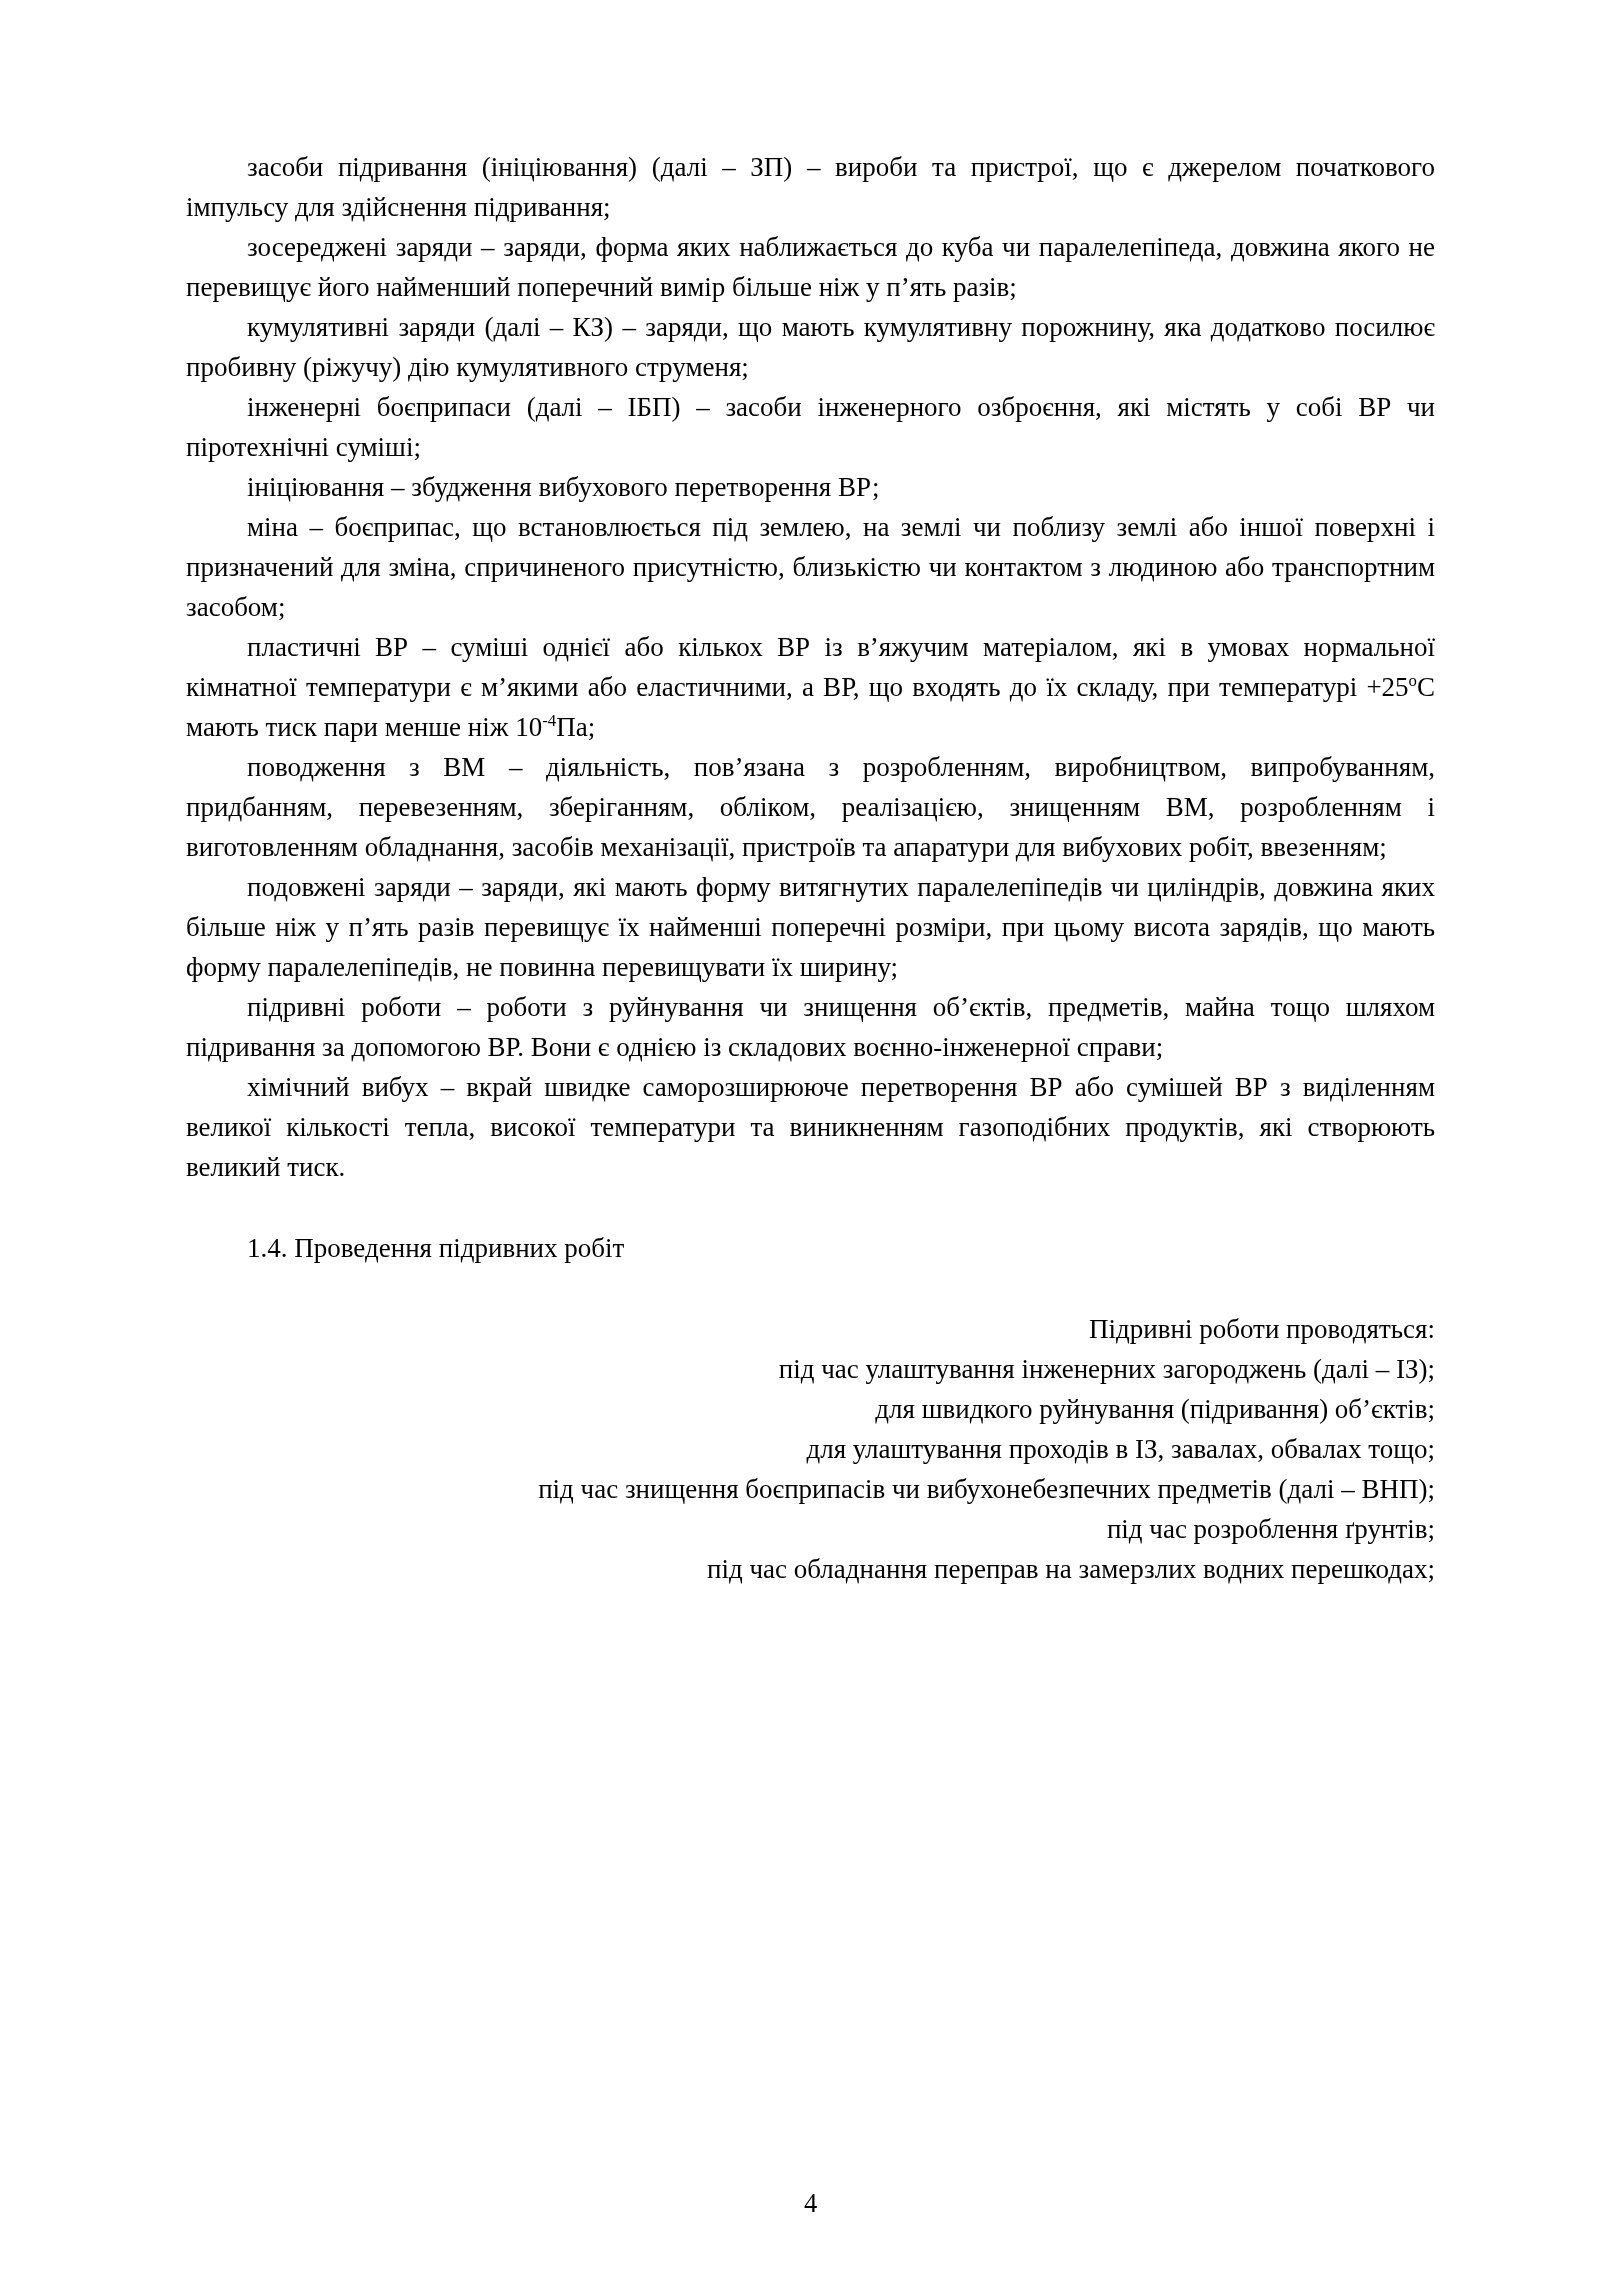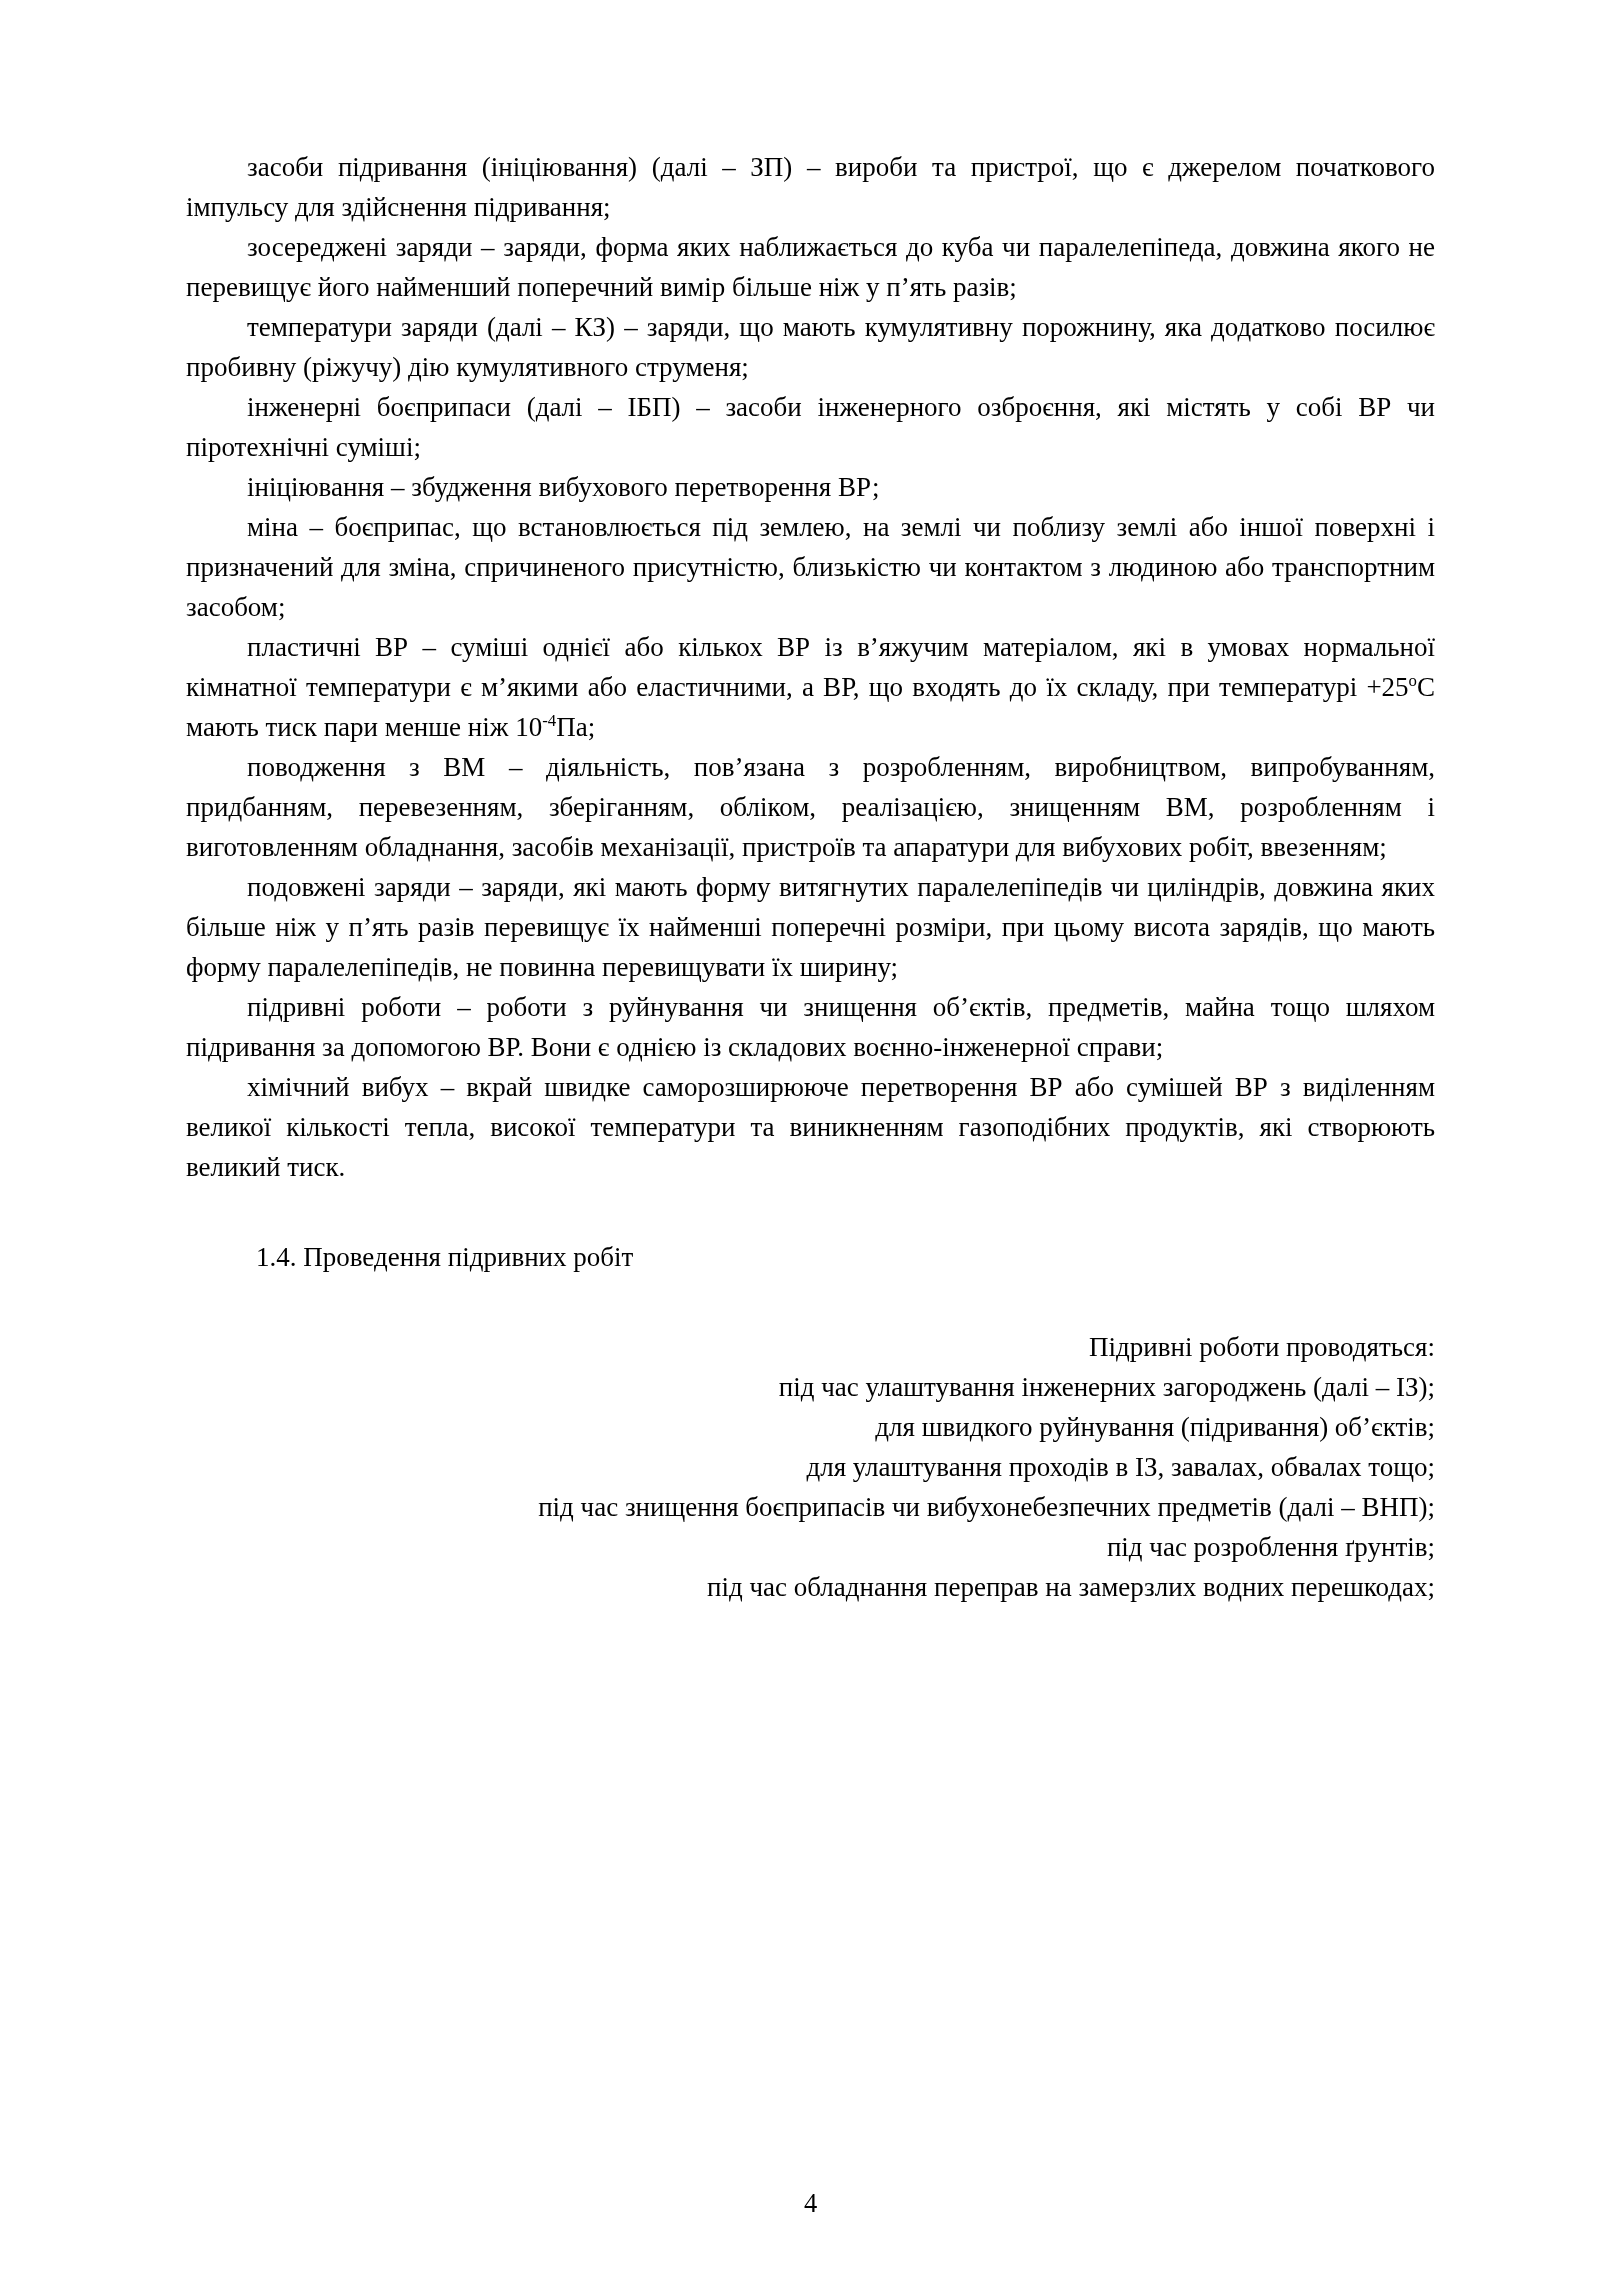--- a/index.html
+++ b/index.html
@@ -34,21 +34,21 @@
     text-indent: 61px;
   }
   .section-gap {
     height: 41px;
   }
   .heading {
     font-size: 27px;
     line-height: 40px;
     text-indent: 61px;
     text-align: left;
-    margin: 9px;
+    margin: 0;
     font-family: Liberation Serif, serif;
   }
   .list-block p {
     text-indent: 61px;
     text-align: right;
   }
   sup {
     font-size: 0.62em;
     vertical-align: super;
     line-height: 0;
@@ -64,21 +64,21 @@
   }
 </style>
 </head>
 <body>
 
 <div class="page">
 
   <div class="body-text">
     <p>засоби підривання (ініціювання) (далі – ЗП) – вироби та пристрої, що є джерелом початкового імпульсу для здійснення підривання;</p>
     <p>зосереджені заряди – заряди, форма яких наближається до куба чи паралелепіпеда, довжина якого не перевищує його найменший поперечний вимір більше ніж у п’ять разів;</p>
-    <p>температури заряди (далі – КЗ) – заряди, що мають кумулятивну порожнину, яка додатково посилює пробивну (ріжучу) дію кумулятивного струменя;</p>
+    <p>кумулятивні заряди (далі – КЗ) – заряди, що мають кумулятивну порожнину, яка додатково посилює пробивну (ріжучу) дію кумулятивного струменя;</p>
     <p>інженерні боєприпаси (далі – ІБП) – засоби інженерного озброєння, які містять у собі ВР чи піротехнічні суміші;</p>
     <p>ініціювання – збудження вибухового перетворення ВР;</p>
     <p>міна – боєприпас, що встановлюється під землею, на землі чи поблизу землі або іншої поверхні і призначений для зміна, спричиненого присутністю, близькістю чи контактом з людиною або транспортним засобом;</p>
 
     <p><span>пластичні ВР – суміші однієї або кількох ВР із в’яжучим матеріалом, які в умовах нормальної кімнатної температури є м’якими або еластичними, а ВР, що входять до їх складу, при температурі +25</span><sup>о</sup><span>С мають тиск пари менше ніж 10</span><sup>-4</sup><span>Па;</span></p>
 
     <p>поводження з ВМ – діяльність, пов’язана з розробленням, виробництвом, випробуванням, придбанням, перевезенням, зберіганням, обліком, реалізацією, знищенням ВМ, розробленням і виготовленням обладнання, засобів механізації, пристроїв та апаратури для вибухових робіт, ввезенням;</p>
     <p>подовжені заряди – заряди, які мають форму витягнутих паралелепіпедів чи циліндрів, довжина яких більше ніж у п’ять разів перевищує їх найменші поперечні розміри, при цьому висота зарядів, що мають форму паралелепіпедів, не повинна перевищувати їх ширину;</p>
     <p>підривні роботи – роботи з руйнування чи знищення об’єктів, предметів, майна тощо шляхом підривання за допомогою ВР. Вони є однією із складових воєнно-інженерної справи;</p>
     <p>хімічний вибух – вкрай швидке саморозширююче перетворення ВР або сумішей ВР з виділенням великої кількості тепла, високої температури та виникненням газоподібних продуктів, які створюють великий тиск.</p>

